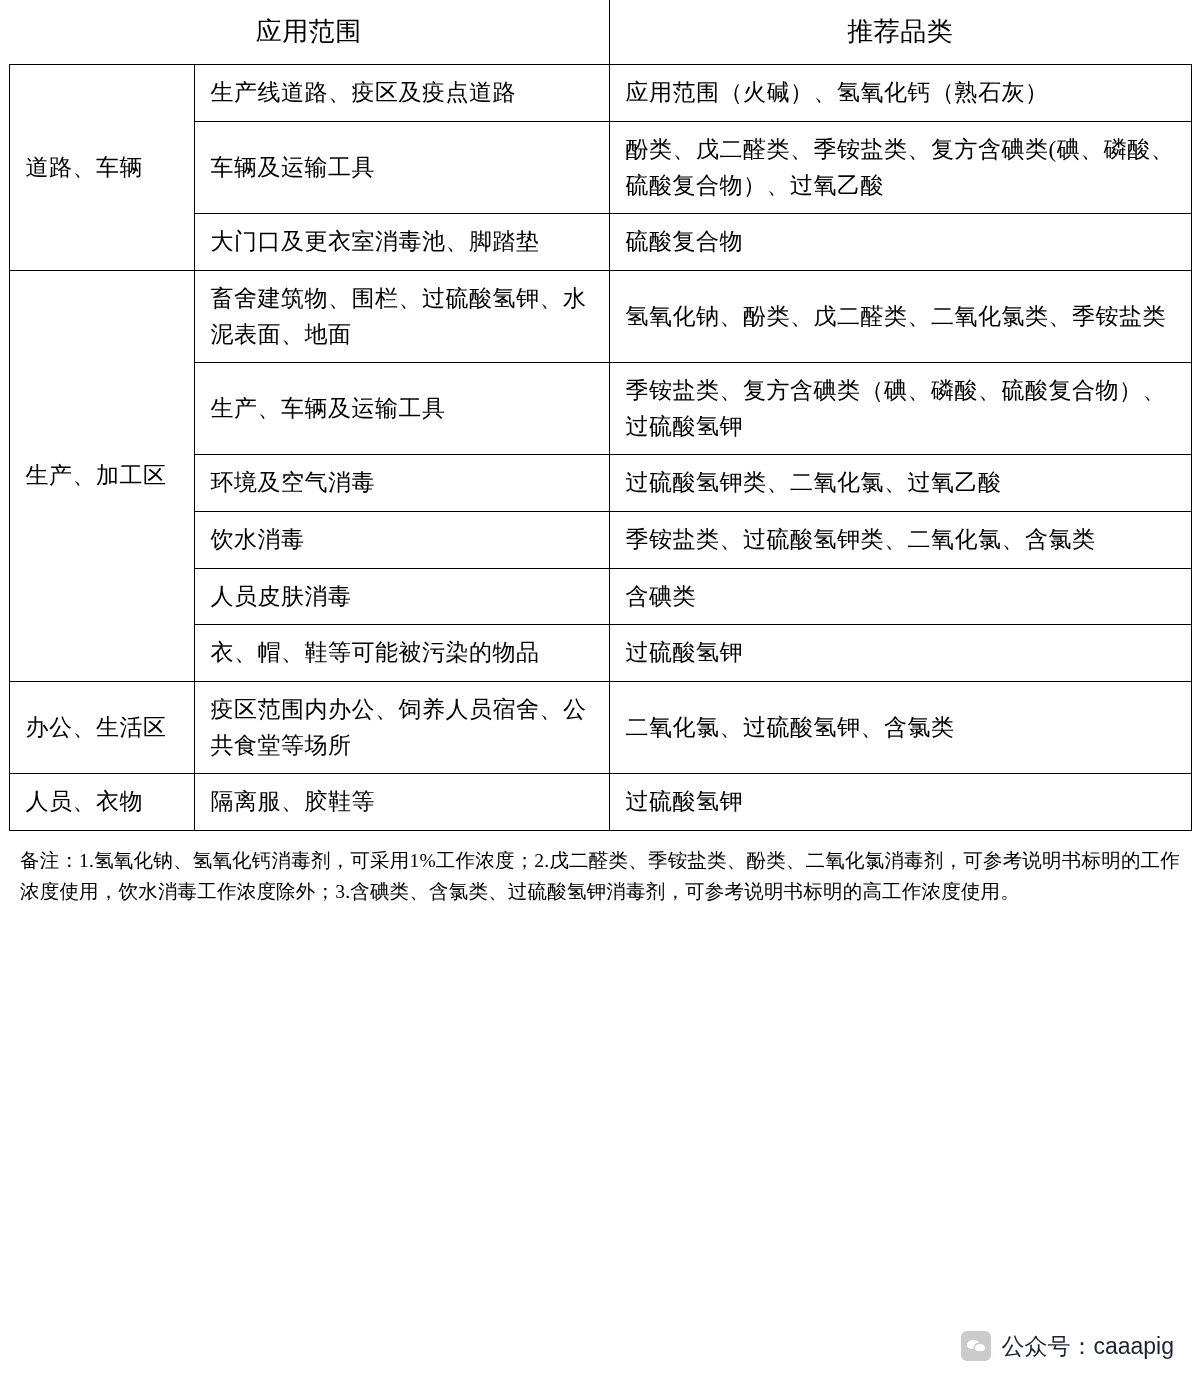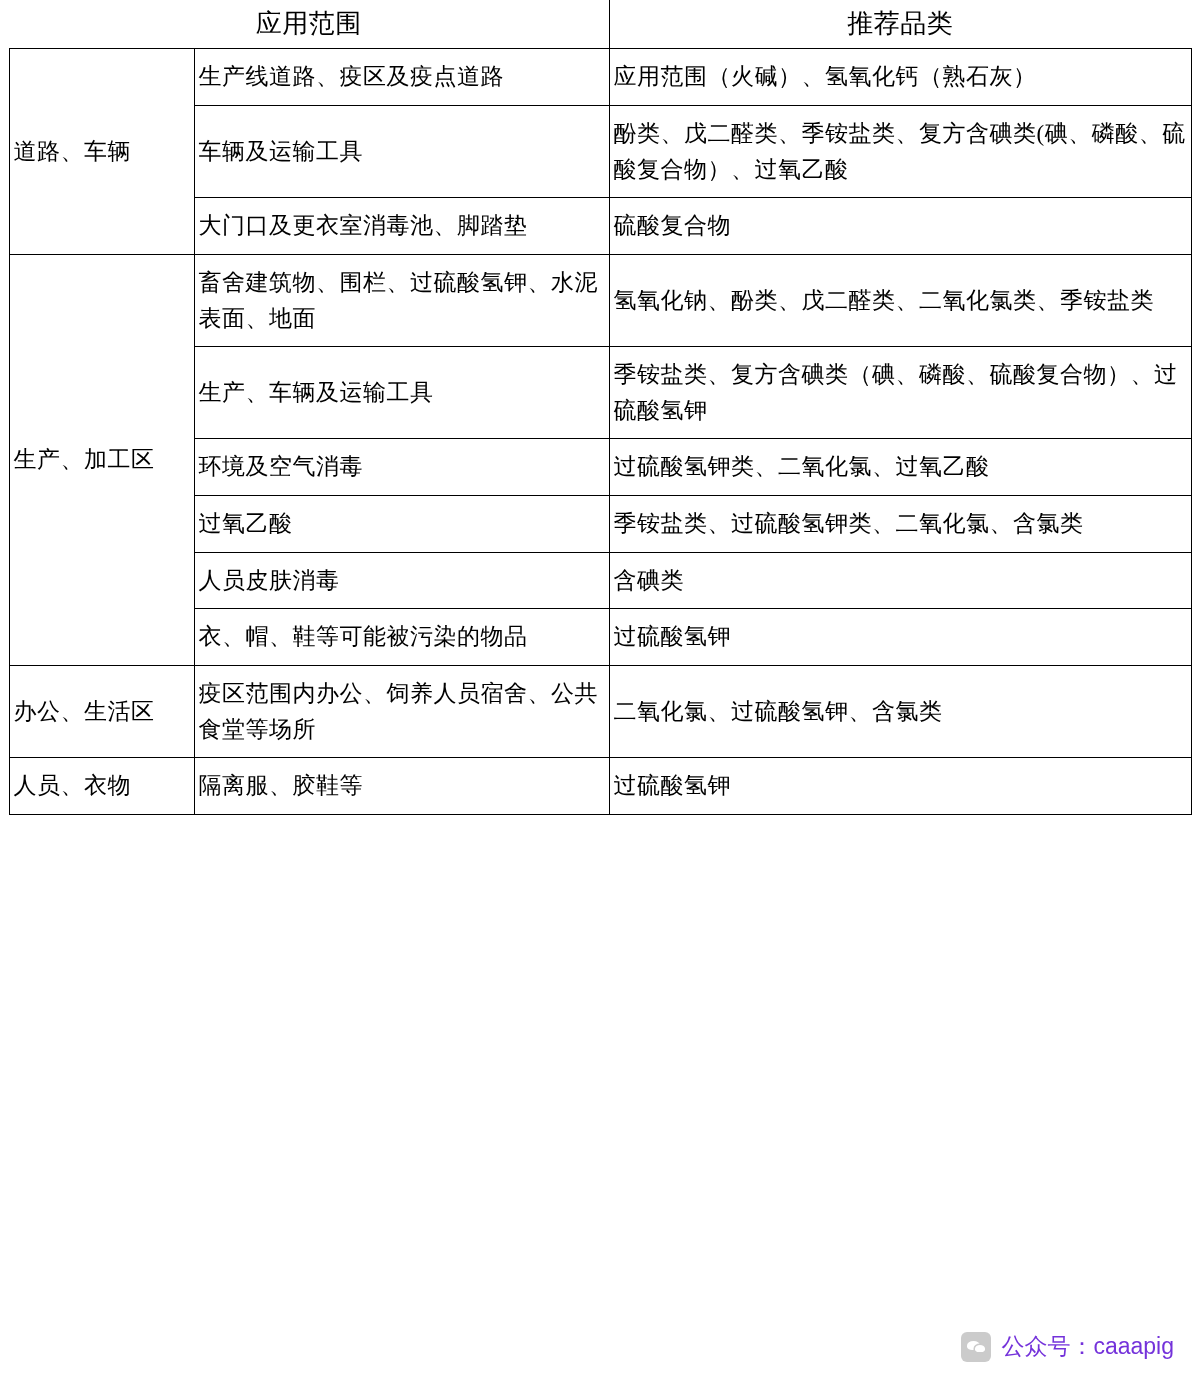--- a/index.html
+++ b/index.html
@@ -22,32 +22,32 @@
     box-sizing: border-box;
   }
   table.disinfect {
     border-collapse: collapse;
     width: 1182px;
     margin: 0 auto;
     table-layout: fixed;
   }
   table.disinfect td, table.disinfect th {
     border: 1px solid #000;
-    padding: 10px 4px;
+    padding: 10px 16px;
     vertical-align: middle;
     font-size: 23px;
     line-height: 1.55;
     font-weight: normal;
     text-align: left;
     letter-spacing: 0.5px;
   }
   table.disinfect thead th {
     text-align: center;
     font-size: 26px;
-    padding: 4px 10px;
+    padding: 12px 10px;
     font-weight: normal;
   }
   .col-area { width: 185px; }
   .col-scope { width: 415px; }
   .col-prod { width: 582px; }
   td.area-cell {
     text-align: center;
     font-size: 24px;
     letter-spacing: 1px;
   }
@@ -73,23 +73,22 @@
     line-height: 1.62;
     font-family: "Liberation Serif", "DejaVu Serif", serif;
     text-align: justify;
     letter-spacing: 0.2px;
   }
   .watermark {
     position: absolute;
     right: 26px;
     bottom: 16px;
     display: flex;
-    align-items: center;
     gap: 10px;
-    color: #6d28d9;
+    color: #0f172a;
     font-size: 23px;
     font-family: "Liberation Sans", sans-serif;
     opacity: .95;
     pointer-events: none;
   }
   .wm-logo {
     width: 30px; height: 30px;
     border-radius: 6px;
     background: #c9c9c9;
     position: relative;
@@ -153,21 +152,21 @@
       </tr>
       <tr>
         <td class="scope-cell">生产、车辆及运输工具</td>
         <td class="prod-cell">季铵盐类、复方含碘类（碘、磷酸、硫酸复合物）、过硫酸氢钾</td>
       </tr>
       <tr>
         <td class="scope-cell">环境及空气消毒</td>
         <td class="prod-cell">过硫酸氢钾类、二氧化氯、过氧乙酸</td>
       </tr>
       <tr>
-        <td class="scope-cell">过氧乙酸</td>
+        <td class="scope-cell">饮水消毒</td>
         <td class="prod-cell">季铵盐类、过硫酸氢钾类、二氧化氯、含氯类</td>
       </tr>
       <tr>
         <td class="scope-cell">人员皮肤消毒</td>
         <td class="prod-cell">含碘类</td>
       </tr>
       <tr>
         <td class="scope-cell">衣、帽、鞋等可能被污染的物品</td>
         <td class="prod-cell">过硫酸氢钾</td>
       </tr>
@@ -180,19 +179,20 @@
 
       <tr>
         <td class="area-cell">人员、衣物</td>
         <td class="scope-cell">隔离服、胶鞋等</td>
         <td class="prod-cell">过硫酸氢钾</td>
       </tr>
 
     </tbody>
   </table>
 
+  <div class="note">备注：1.氢氧化钠、氢氧化钙消毒剂，可采用1%工作浓度；2.戊二醛类、季铵盐类、酚类、二氧化氯消毒剂，可参考说明书标明的工作浓度使用，饮水消毒工作浓度除外；3.含碘类、含氯类、过硫酸氢钾消毒剂，可参考说明书标明的高工作浓度使用。</div>
 
   <div class="watermark">
     <span class="wm-logo"></span>
     <span>公众号：caaapig</span>
   </div>
 
 </div>
 
 </body></html>

